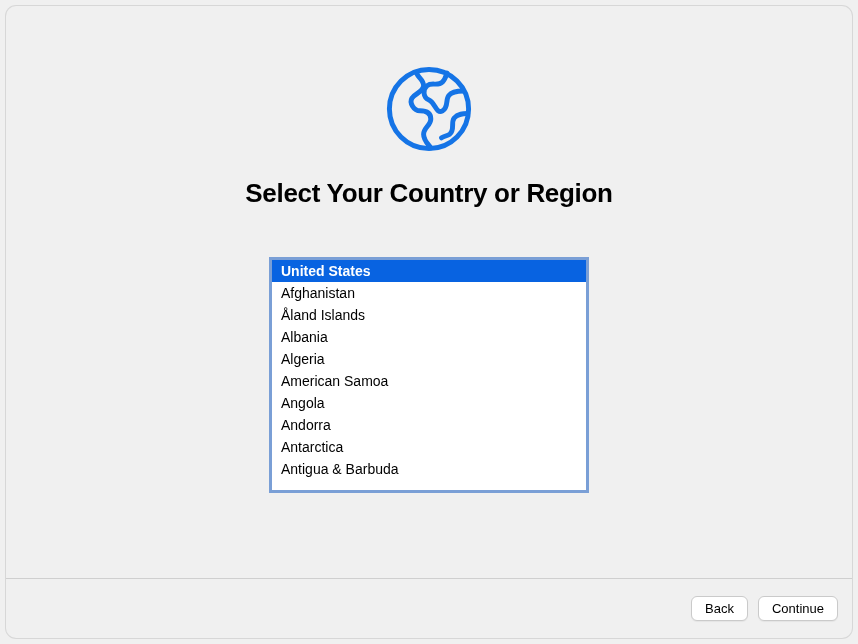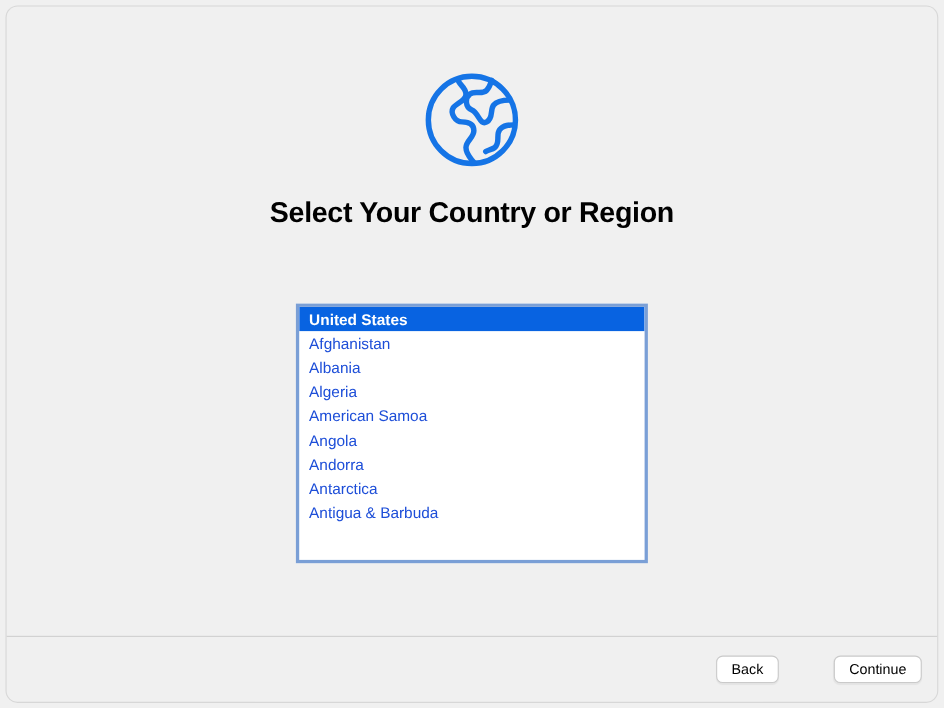--- a/index.html
+++ b/index.html
@@ -39,35 +39,35 @@
       margin-bottom: 24px;
     }
     .globe-icon svg {
       width: 100%;
       height: 100%;
     }
     .title {
       font-size: 26px;
       font-weight: 700;
       color: #000;
-      margin-bottom: 67px;
+      margin-bottom: 48px;
       letter-spacing: -0.3px;
     }
     .list-container {
       width: 320px;
       height: 236px;
       background: #fff;
       border: 3px solid #7a9fd6;
       overflow: hidden;
     }
     .list-item {
       padding: 1px 8px 1px 9px;
       font-size: 14px;
       line-height: 20px;
-      color: #1d4ed8;
+      color: #000000;
       cursor: default;
     }
     .list-item.selected {
       background: #0863e1;
       color: #fff;
       font-weight: 600;
     }
     .footer {
       height: 60px;
       border-top: 1px solid #cfcfcf;
@@ -80,40 +80,40 @@
     .btn {
       background: #fff;
       border: 1px solid #cacaca;
       border-radius: 6px;
       padding: 4px 13px;
       font-size: 13px;
       font-family: inherit;
       color: #000;
       cursor: default;
       box-shadow: 0 1px 1px rgba(0,0,0,0.05);
-      margin-left: 40px;
     }
   </style>
 </head>
 <body>
 
 <div class="window">
   <div class="content">
     <div class="globe-icon">
       <svg viewBox="0 0 100 100" fill="none" stroke="#1574e6" stroke-width="5.5" stroke-linecap="round" stroke-linejoin="round">
         <circle cx="50" cy="50" r="44"></circle>
         <path d="M 36 9 C 36 14 44 17 44 24 C 44 31 34 33 31 38 C 28 43 33 52 40 52 C 47 52 52 54 52 61 C 52 68 44 71 44 78 C 44 85 49 89 52 93"></path>
         <path d="M 88 30 C 84 30 76 30 72 35 C 68 40 72 48 65 52 C 58 56 57 43 50 40 C 43 37 43 28 48 24 C 53 20 60 25 65 20 C 68 17 69 13 70 10"></path>
         <path d="M 93 55 C 88 55 82 55 78 60 C 74 65 79 73 73 78 C 70 80 67 80 64 82"></path>
       </svg>
     </div>
     <h1 class="title">Select Your Country or Region</h1>
     <div class="list-container" id="country-list">
         <div class="list-item selected">United States</div>
         <div class="list-item">Afghanistan</div>
+        <div class="list-item">Åland Islands</div>
         <div class="list-item">Albania</div>
         <div class="list-item">Algeria</div>
         <div class="list-item">American Samoa</div>
         <div class="list-item">Angola</div>
         <div class="list-item">Andorra</div>
         <div class="list-item">Antarctica</div>
         <div class="list-item">Antigua &amp; Barbuda</div>
       </div>
   </div>
   <div class="footer">

